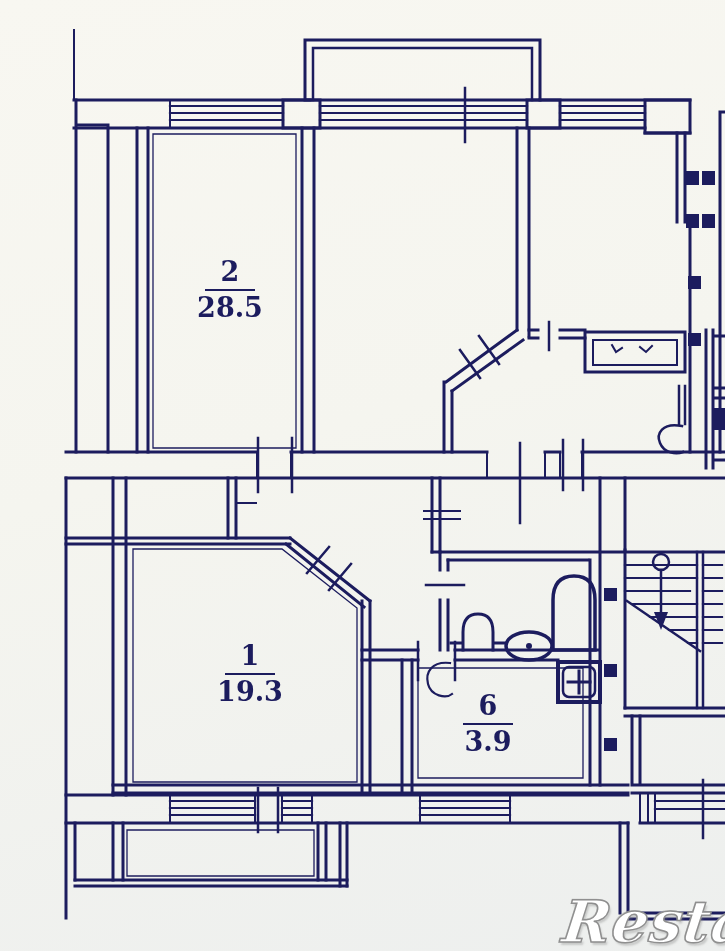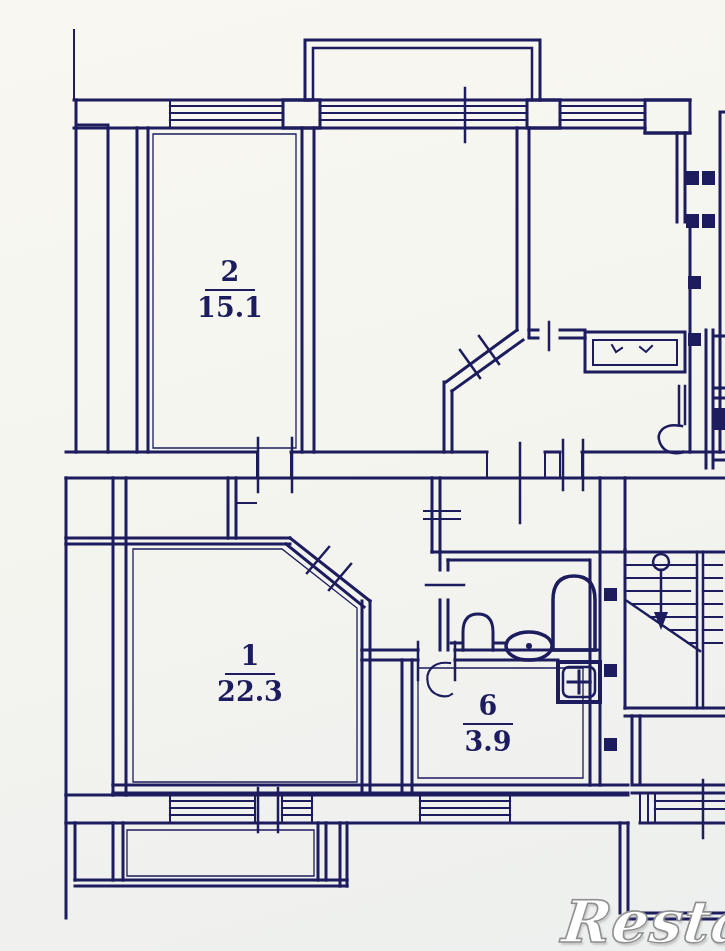--- a/index.html
+++ b/index.html
@@ -188,27 +188,27 @@
     <path class="w2" d="M655,793 V823 M640,793 V823 M648,793 V823"></path>
     <line class="w25" x1="703" y1="780" x2="703" y2="838"></line>
     <path class="w3" d="M620,823 V913 M628,823 V913 M628,913 H725 M628,919 H725"></path>
   </g>
 
 </svg>
 
 <div class="room-label" style="left:188px;top:258px;">
   <span>2</span>
   <span class="bar"></span>
-  <span>15.1</span>
+  <span>28.5</span>
 </div>
 
 <div class="room-label" style="left:208px;top:642px;">
   <span>1</span>
   <span class="bar"></span>
-  <span>22.3</span>
+  <span>19.3</span>
 </div>
 
 <div class="room-label" style="left:446px;top:692px;">
   <span>6</span>
   <span class="bar"></span>
   <span>3.9</span>
 </div>
 
 <div class="watermark">Restate</div>
 

